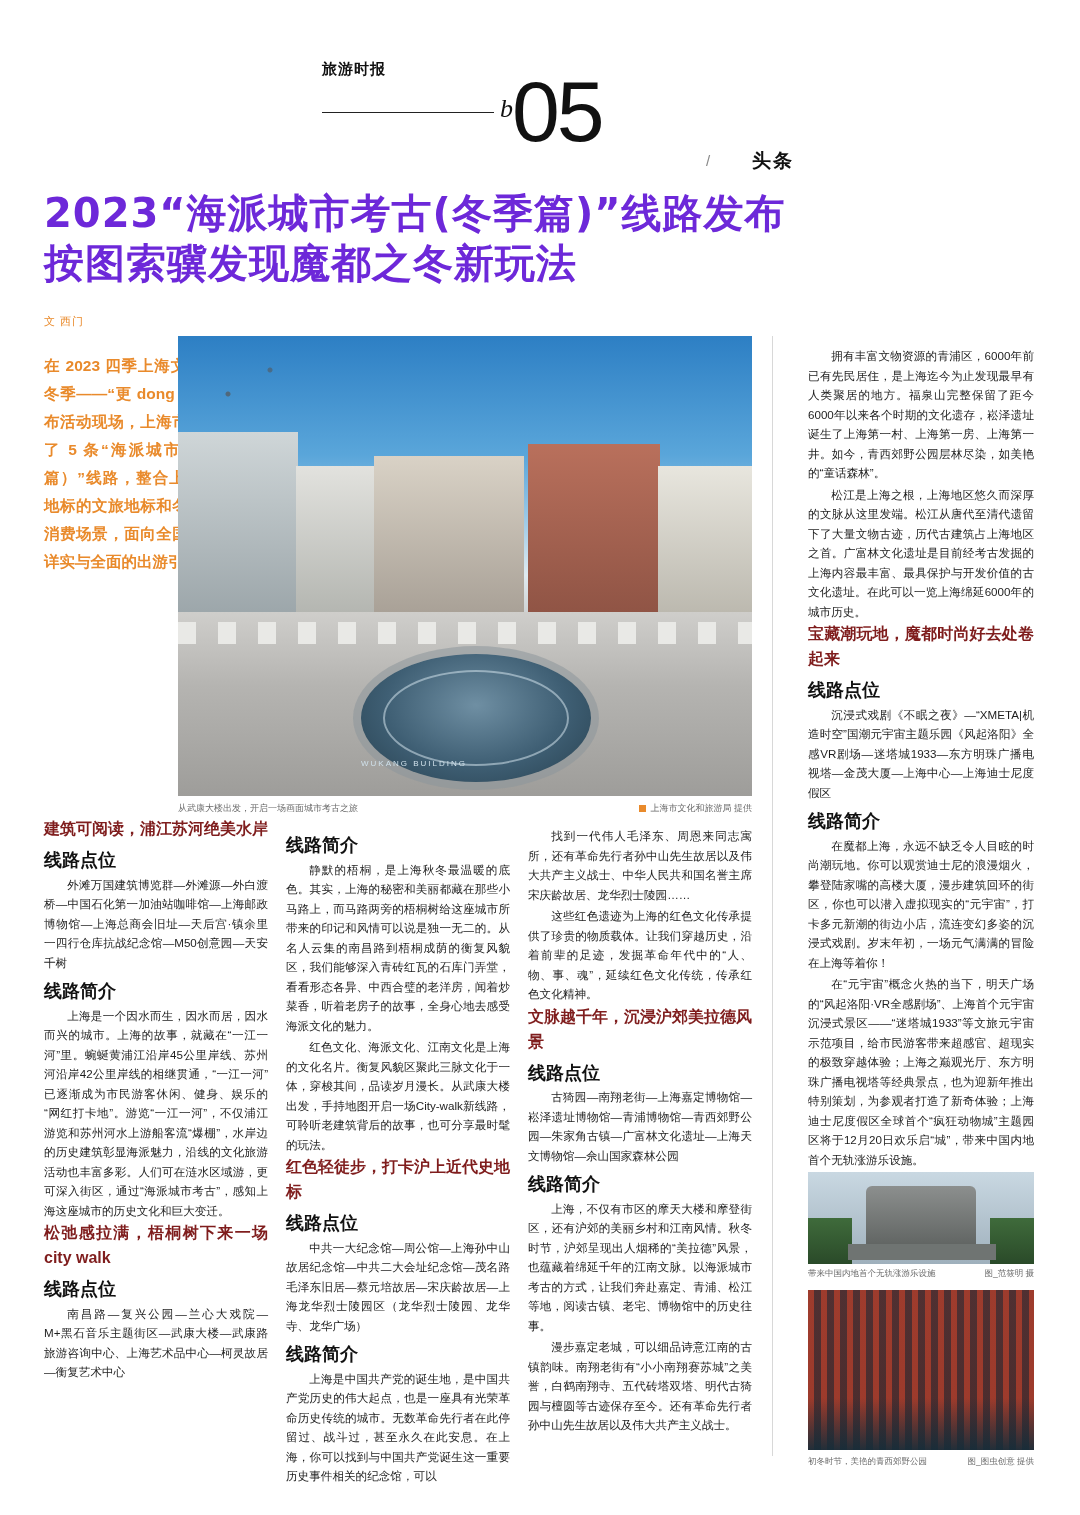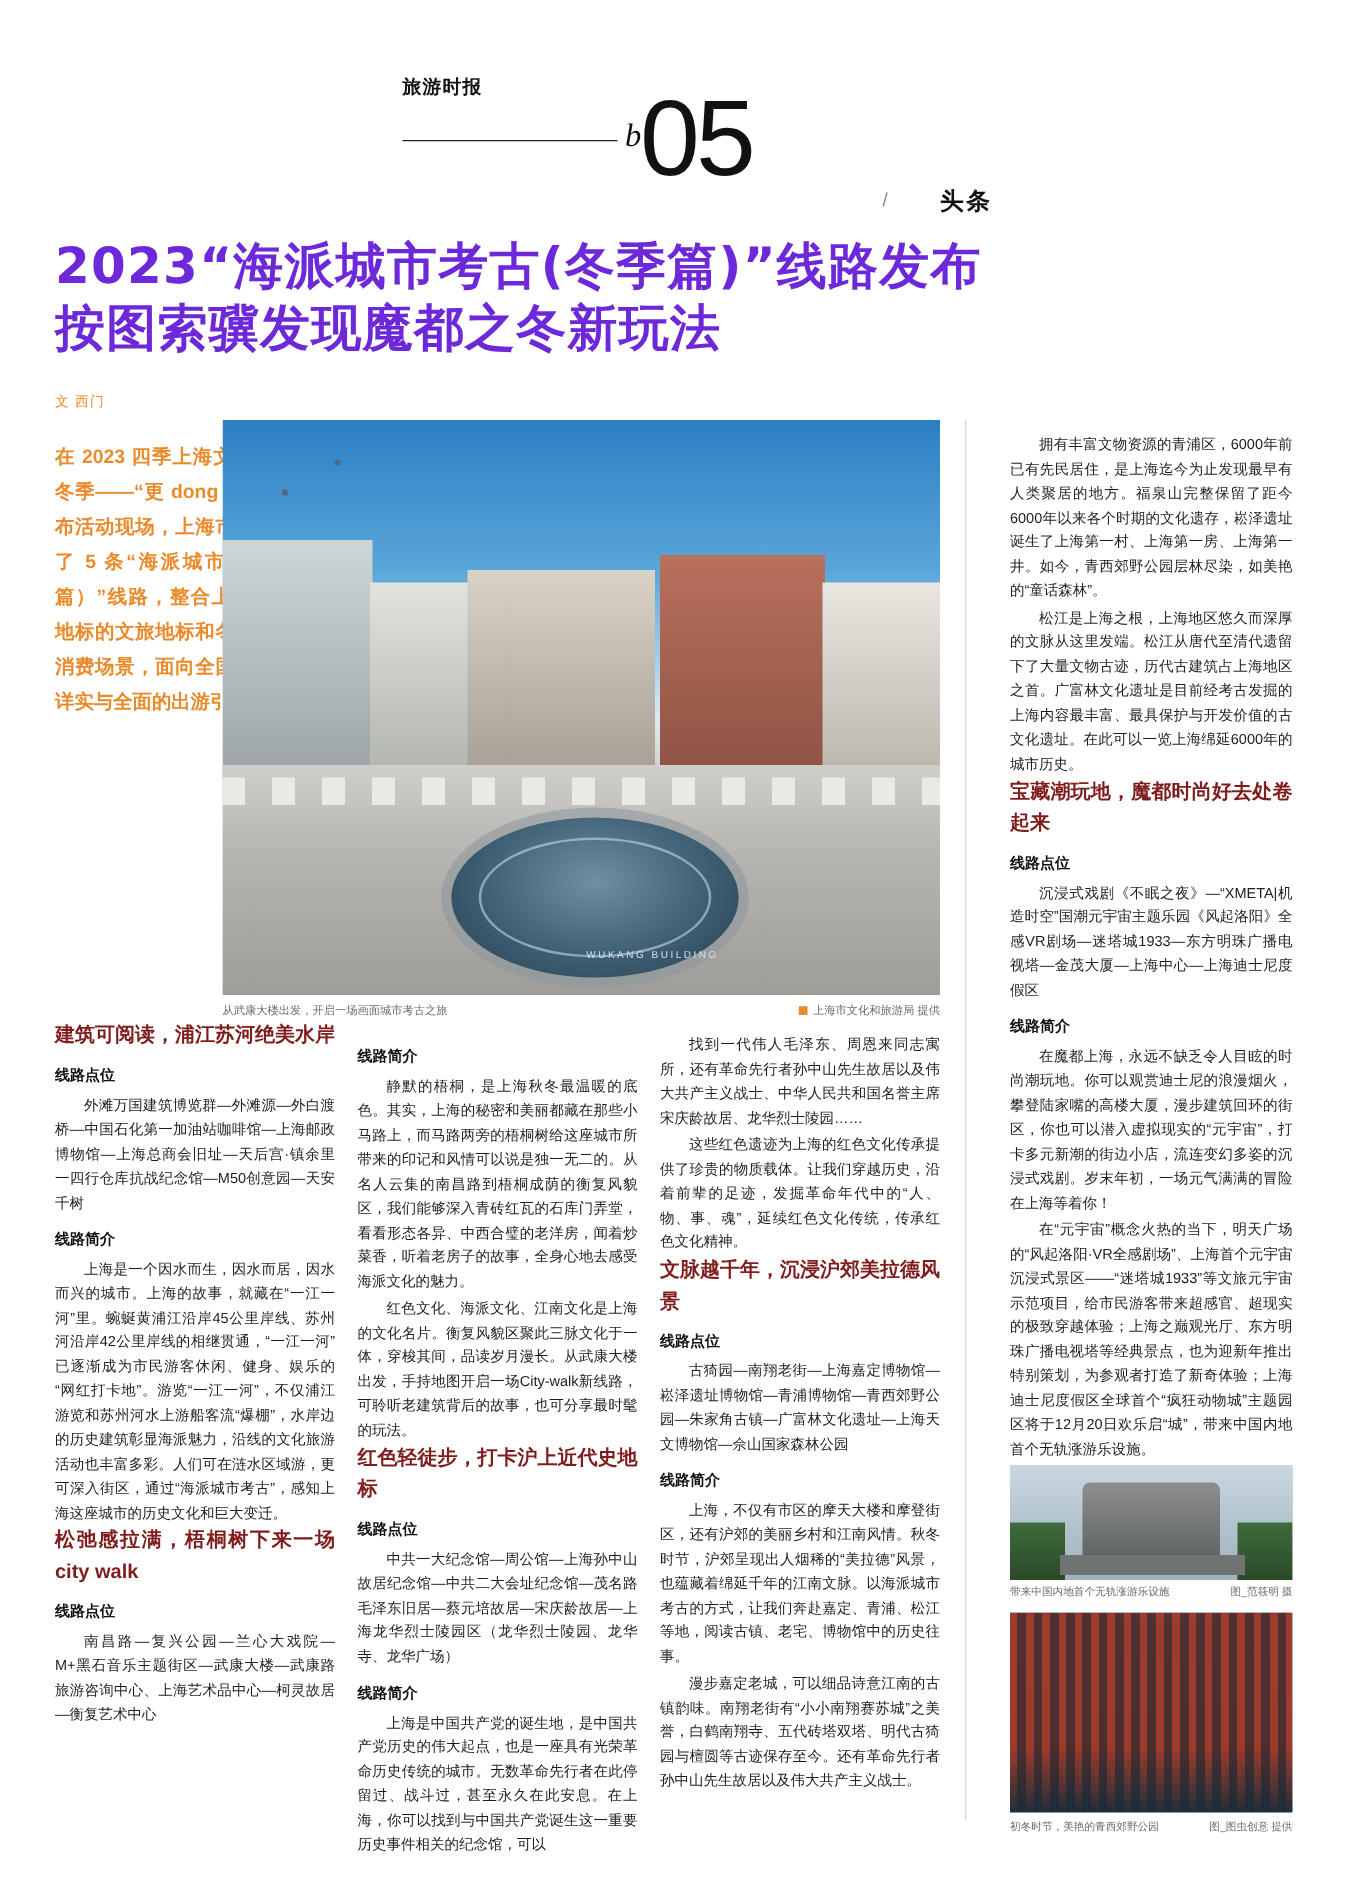--- a/index.html
+++ b/index.html
@@ -44,40 +44,40 @@
   }
 
   .c1{left:44px;top:816px;width:224px;}
   .c2{left:286px;top:826px;width:224px;}
   .c3{left:528px;top:826px;width:224px;}
   .c4{left:808px;top:346px;width:226px;}
 
   h3.sub{
     font-size:16px;line-height:25px;font-weight:bold;color:#7f1d1d;margin:0 0 8px 0;text-indent:0;
   }
-  h4.lab{font-size:12px;font-weight:bold;color:#111;margin:10px 0 4px 0;text-indent:0;}
+  h4.lab{font-size:18px;font-weight:bold;color:#111;margin:10px 0 4px 0;text-indent:0;}
 
   
   .mainphoto{position:absolute;left:178px;top:336px;width:574px;height:460px;overflow:hidden;}
   .mp-sky{position:absolute;inset:0;background:linear-gradient(#2d7fc4 0%,#5aa6da 26%,#a8cfe8 42%,#dfeaf0 52%,#cfd3d4 60%,#b9bcbd 100%);}
   .mp-bldg-l{position:absolute;left:0;top:96px;width:120px;height:190px;background:linear-gradient(#cfd6d8,#9aa4a8);}
   .mp-bldg-l2{position:absolute;left:118px;top:130px;width:86px;height:150px;background:linear-gradient(#e2e2de,#b3b5b0);}
   .mp-bldg-c{position:absolute;left:196px;top:120px;width:150px;height:160px;background:linear-gradient(#d9d2c6,#a8a096);}
   .mp-bldg-r{position:absolute;left:350px;top:108px;width:132px;height:176px;background:linear-gradient(#b9705c,#8e5344);}
   .mp-bldg-r2{position:absolute;left:480px;top:130px;width:94px;height:156px;background:linear-gradient(#e8e6de,#b9b6ac);}
   .mp-tree1{position:absolute;left:8px;top:10px;width:140px;height:120px;background:
      radial-gradient(circle at 30% 40%, rgba(90,70,55,.55) 0 2px, transparent 3px),
      radial-gradient(circle at 60% 20%, rgba(90,70,55,.45) 0 2px, transparent 3px);}
   .mp-road{position:absolute;left:0;top:276px;width:574px;height:184px;background:linear-gradient(#cfcecb,#b5b4b1 40%,#9e9d9a);}
   .mp-crossing{position:absolute;left:0;top:286px;width:574px;height:22px;background:repeating-linear-gradient(90deg,#e9e9e6 0 18px,transparent 18px 40px);}
   .mp-cover{position:absolute;left:183px;top:318px;width:230px;height:128px;border-radius:50%;
     background:radial-gradient(ellipse at 50% 40%,#6f8fa3 0%,#3f5f74 55%,#27404f 100%);
     box-shadow:0 0 0 8px rgba(140,150,155,.55);}
   .mp-cover:after{content:"";position:absolute;left:22px;top:16px;right:22px;bottom:16px;border-radius:50%;border:2px solid rgba(210,225,235,.55);}
-  .mp-cover-txt{position:absolute;left:0;right:16px;bottom:14px;text-align:right;font-size:8px;color:#cfe0ea;letter-spacing:2px;}
+  .mp-cover-txt{position:absolute;left:0;right:4px;bottom:14px;text-align:left;font-size:8px;color:#cfe0ea;letter-spacing:2px;}
 
   .cap-main{position:absolute;left:178px;top:802px;width:574px;font-size:9px;color:#6a6a6a;}
   .cap-main .right{float:right;}
   .cap-main .sq{display:inline-block;width:7px;height:7px;background:#E98A2B;margin-right:4px;vertical-align:-1px;}
 
   .ph2{position:absolute;left:808px;top:1172px;width:226px;height:92px;overflow:hidden;background:#9fb6c4;}
   .ph2 .sky{position:absolute;inset:0;background:linear-gradient(#c9d8e2,#9fb0bc);}
   .ph2 .statue{position:absolute;left:58px;top:14px;width:110px;height:62px;background:linear-gradient(#8c8f8e,#5f6361);border-radius:6px 6px 0 0;}
   .ph2 .base{position:absolute;left:40px;top:72px;width:148px;height:16px;background:#6f7472;}
   .ph2 .plant-l{position:absolute;left:0;top:46px;width:44px;height:46px;background:linear-gradient(#3f6b3b,#2a4a29);}

